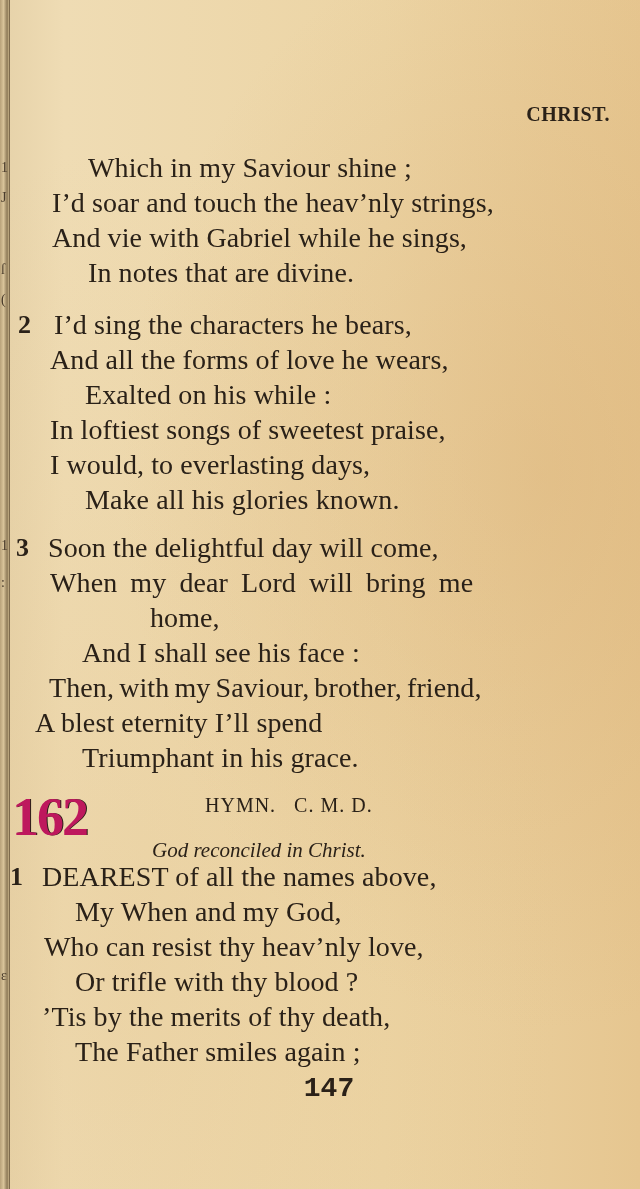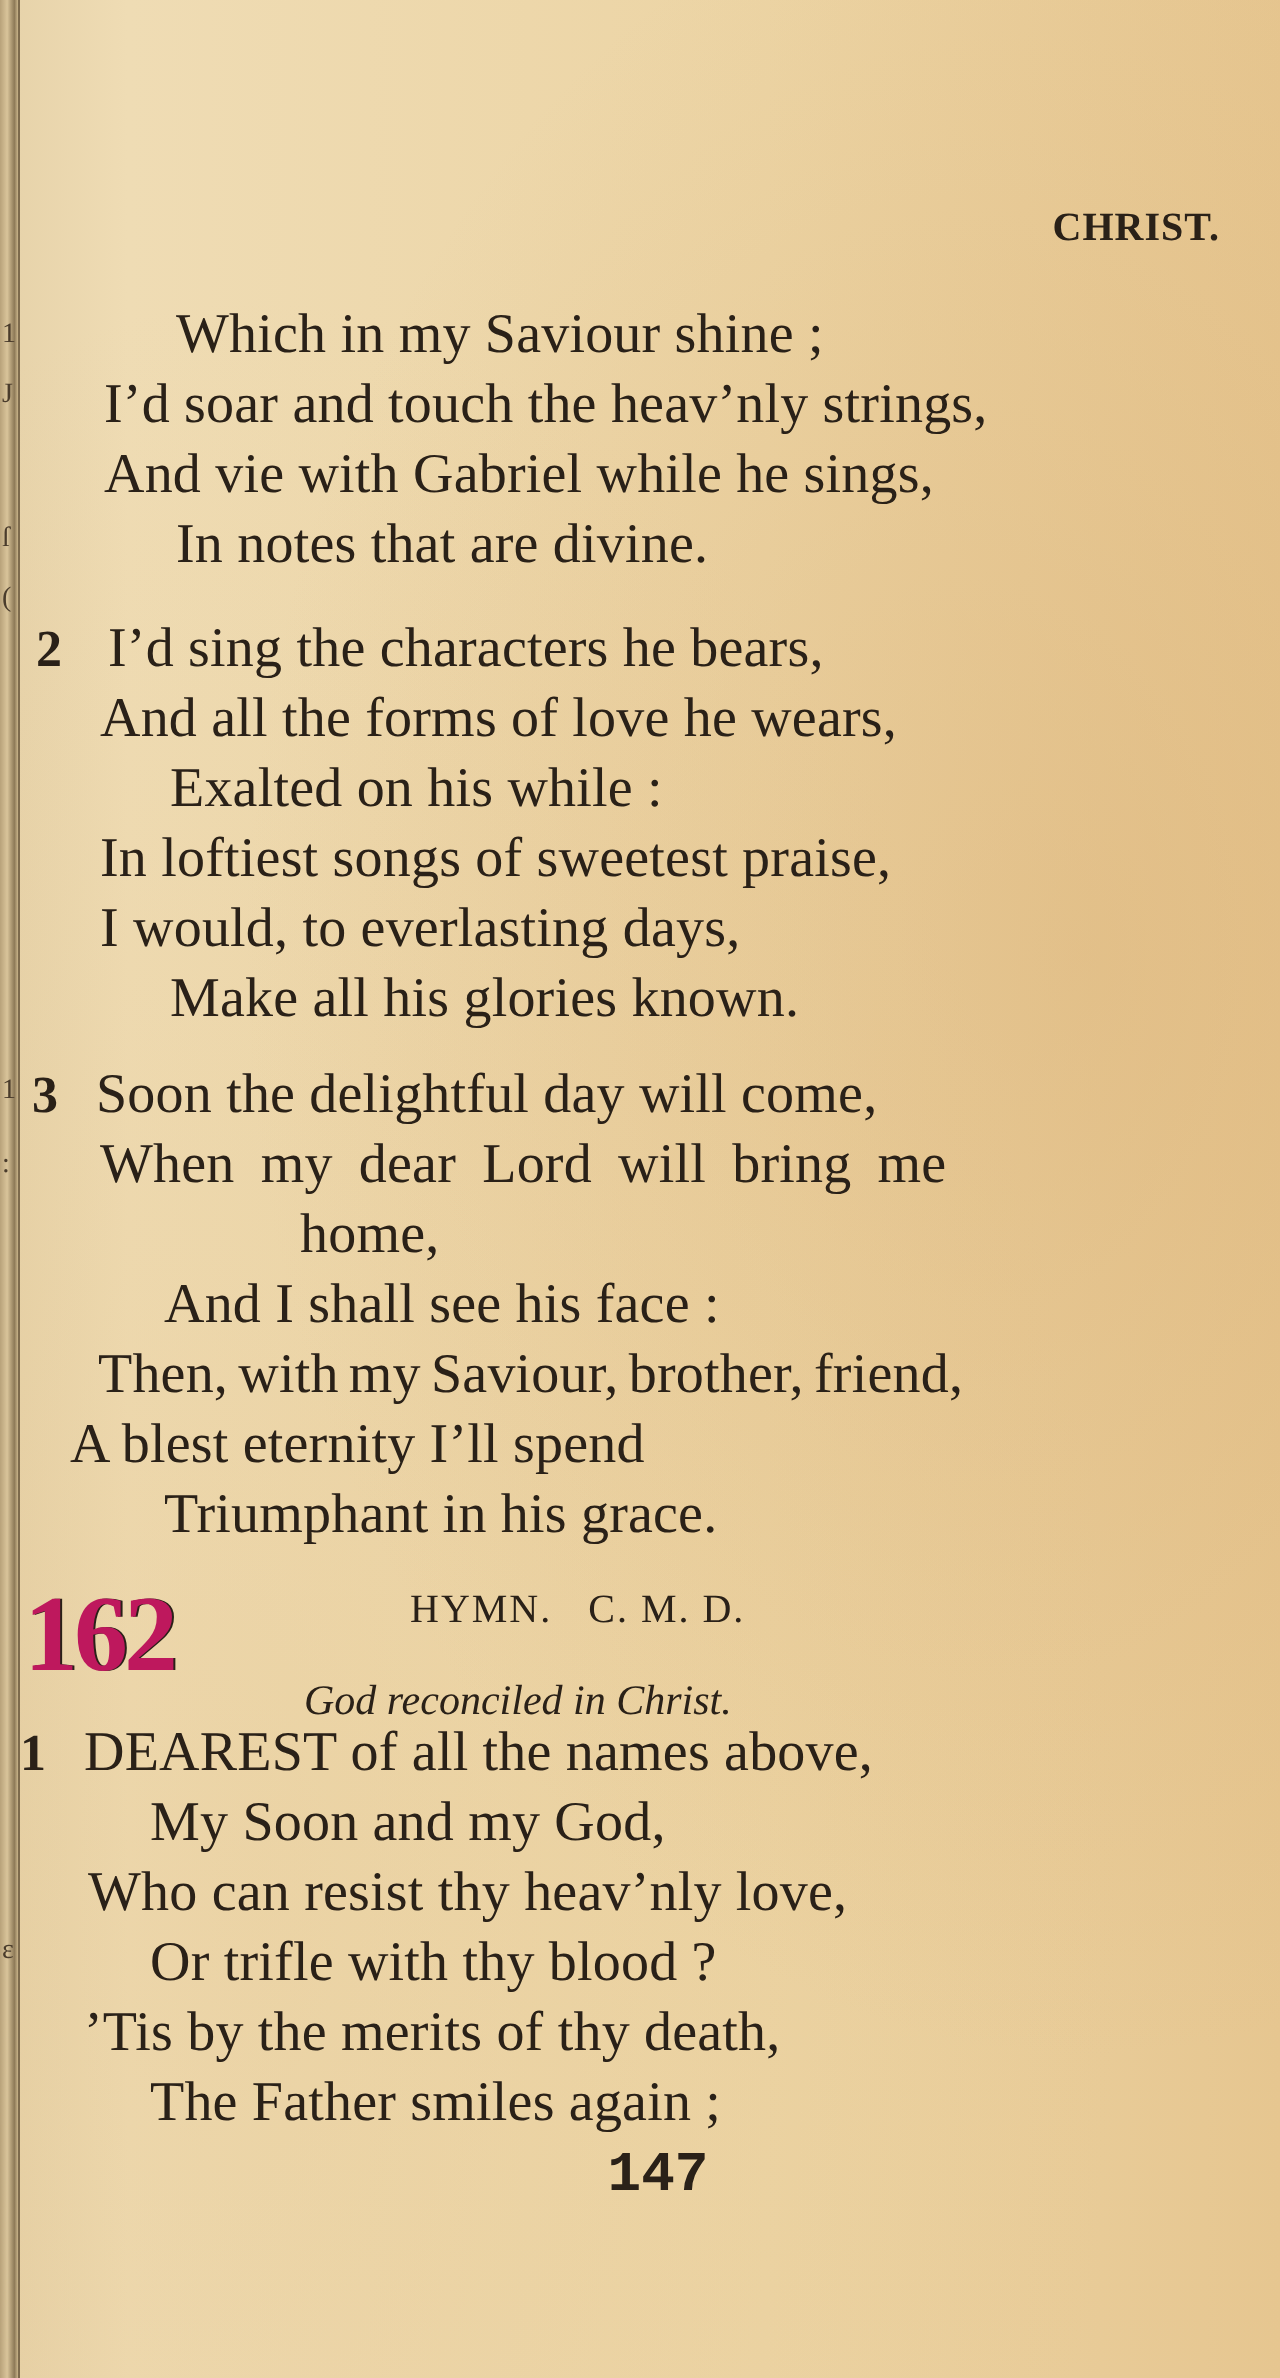--- a/index.html
+++ b/index.html
@@ -90,20 +90,20 @@
 
 <div>
   <div class="hymn-number">162</div>
   <div class="hymn-meta" style="white-space:pre">HYMN.   C. M. D.</div>
   <div class="hymn-subtitle">God reconciled in Christ.</div>
 </div>
 
 <div>
   <span class="verse-num" style="left:10px; top:862px">1</span>
   <div class="line" style="left:42px; top:862px">DEAREST of all the names above,</div>
-  <div class="line" style="left:75px; top:897px">My Soon and my God,</div>
+  <div class="line" style="left:75px; top:897px">My When and my God,</div>
   <div class="line" style="left:44px; top:932px">Who can resist thy heav’nly love,</div>
   <div class="line" style="left:75px; top:967px">Or trifle with thy blood ?</div>
   <div class="line" style="left:42px; top:1002px">’Tis by the merits of thy death,</div>
   <div class="line" style="left:75px; top:1037px">The Father smiles again ;</div>
 </div>
 
 <div class="page-number">147</div>
 
 </body></html>

